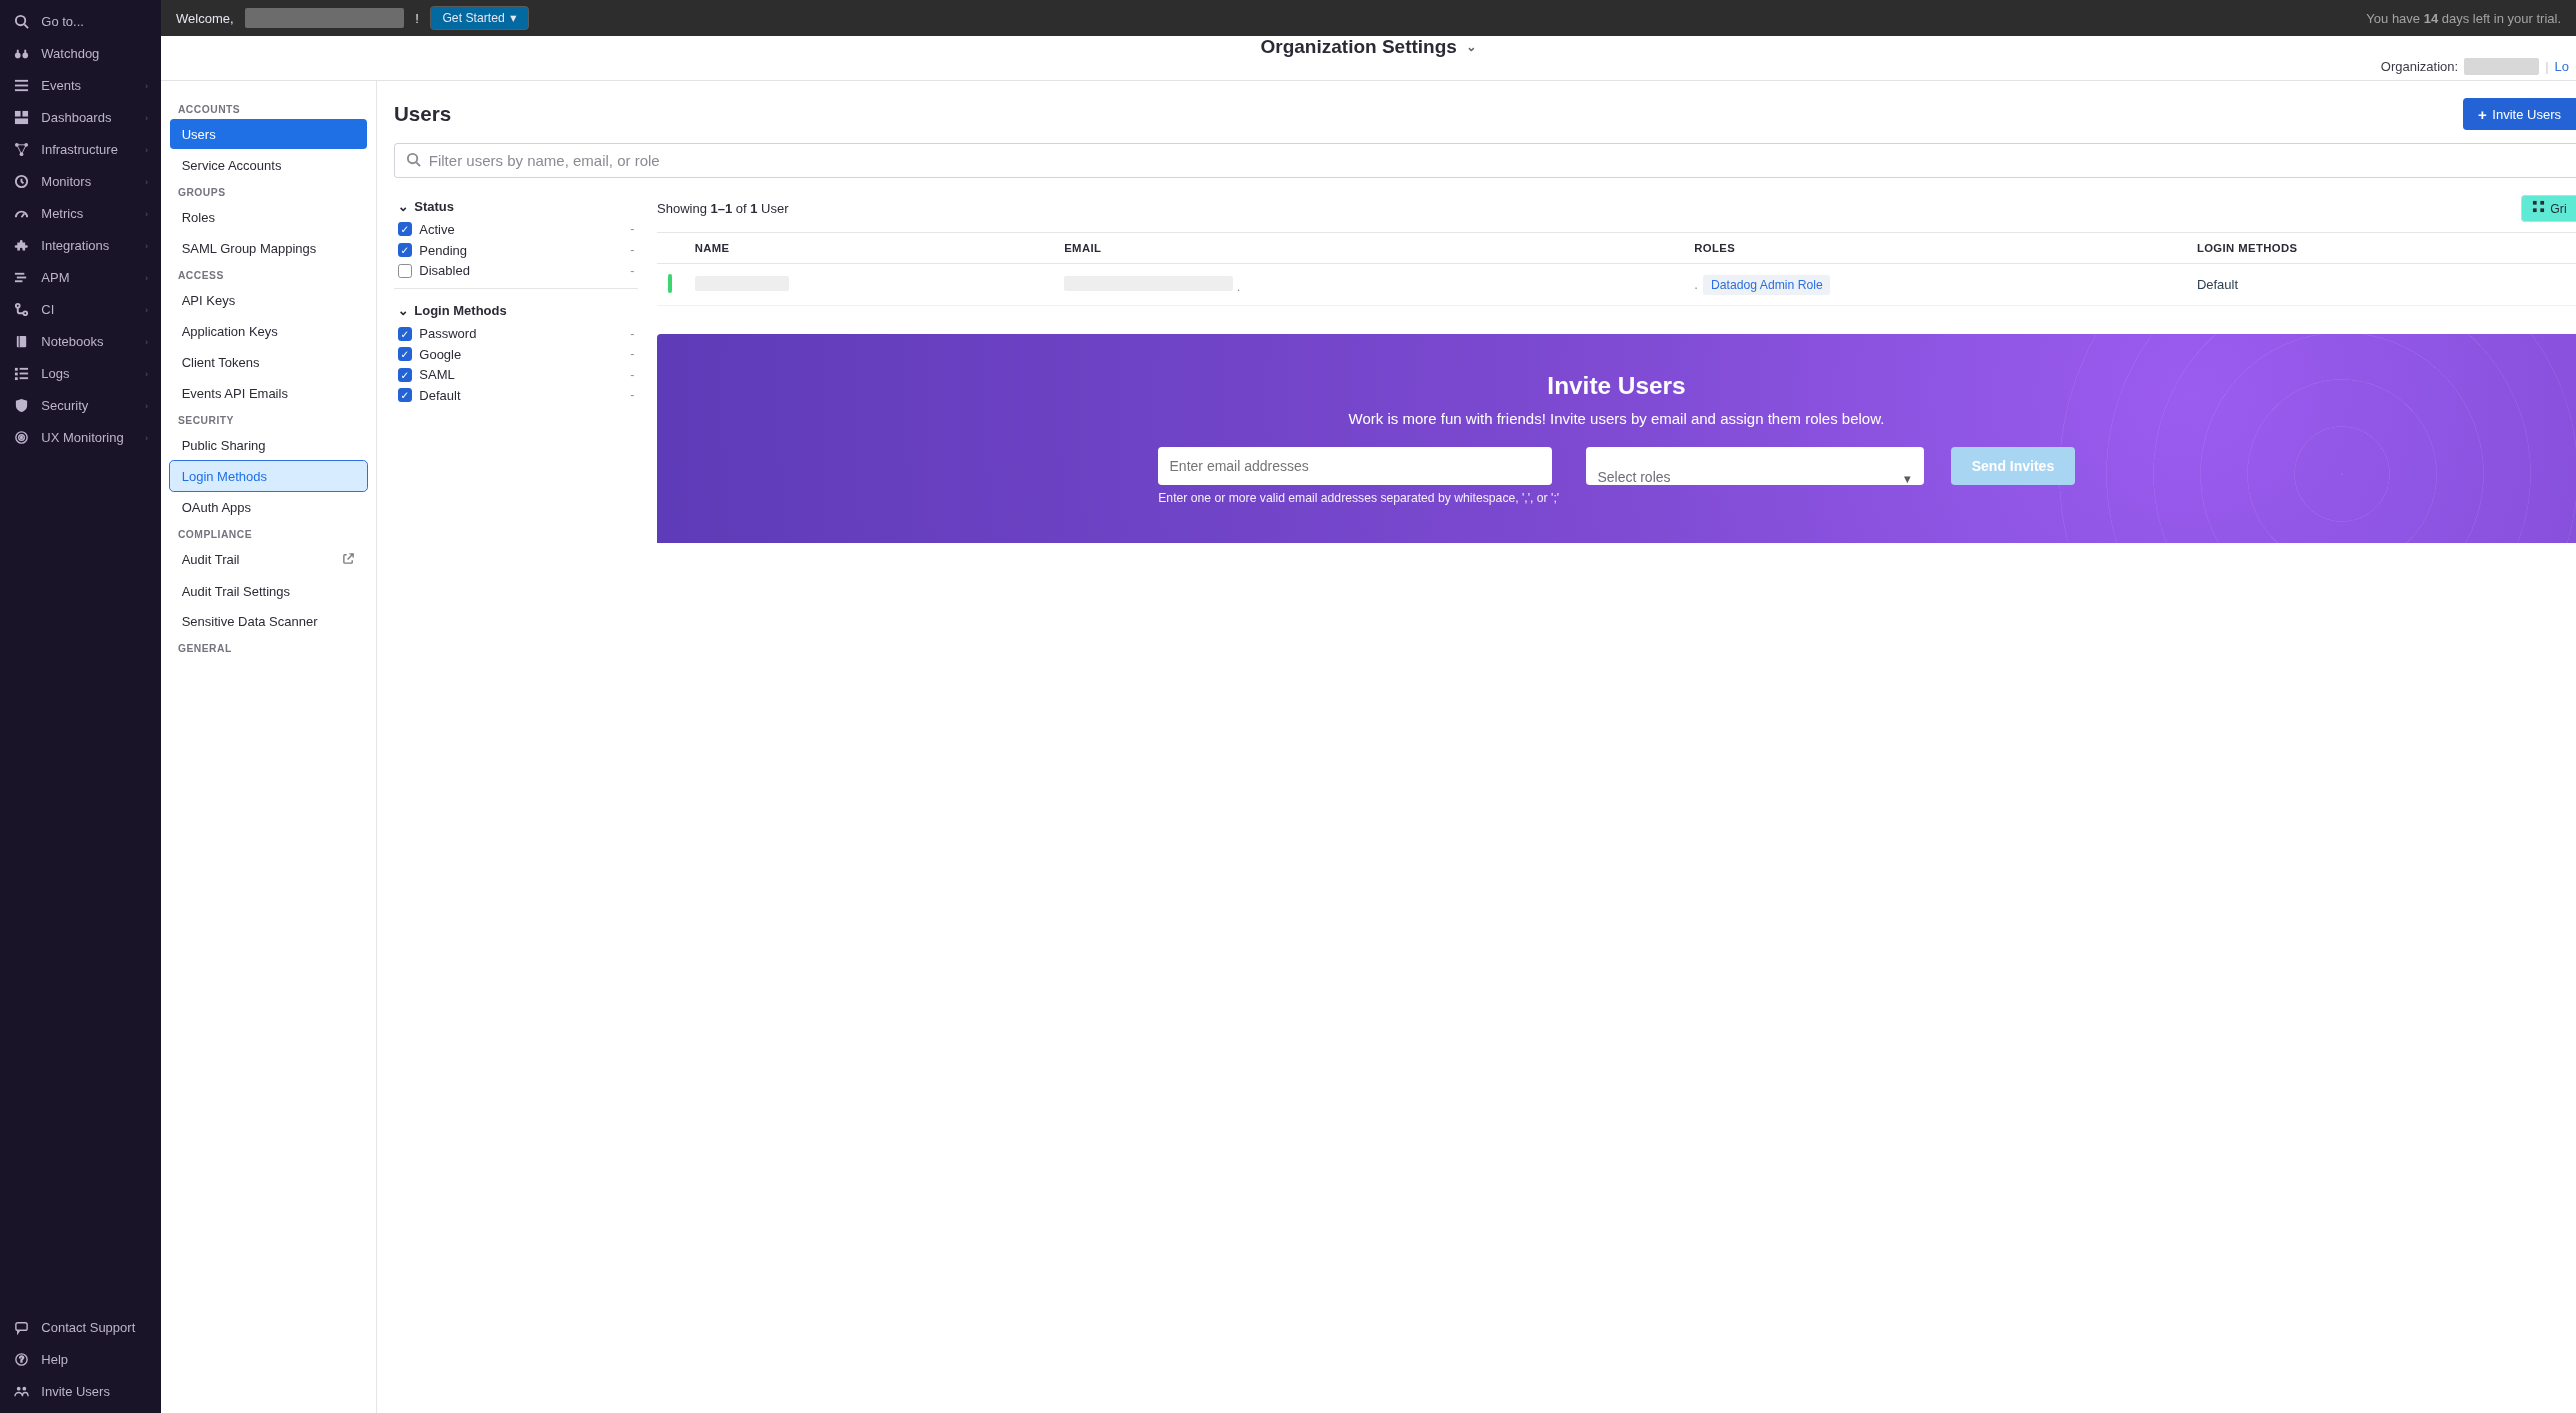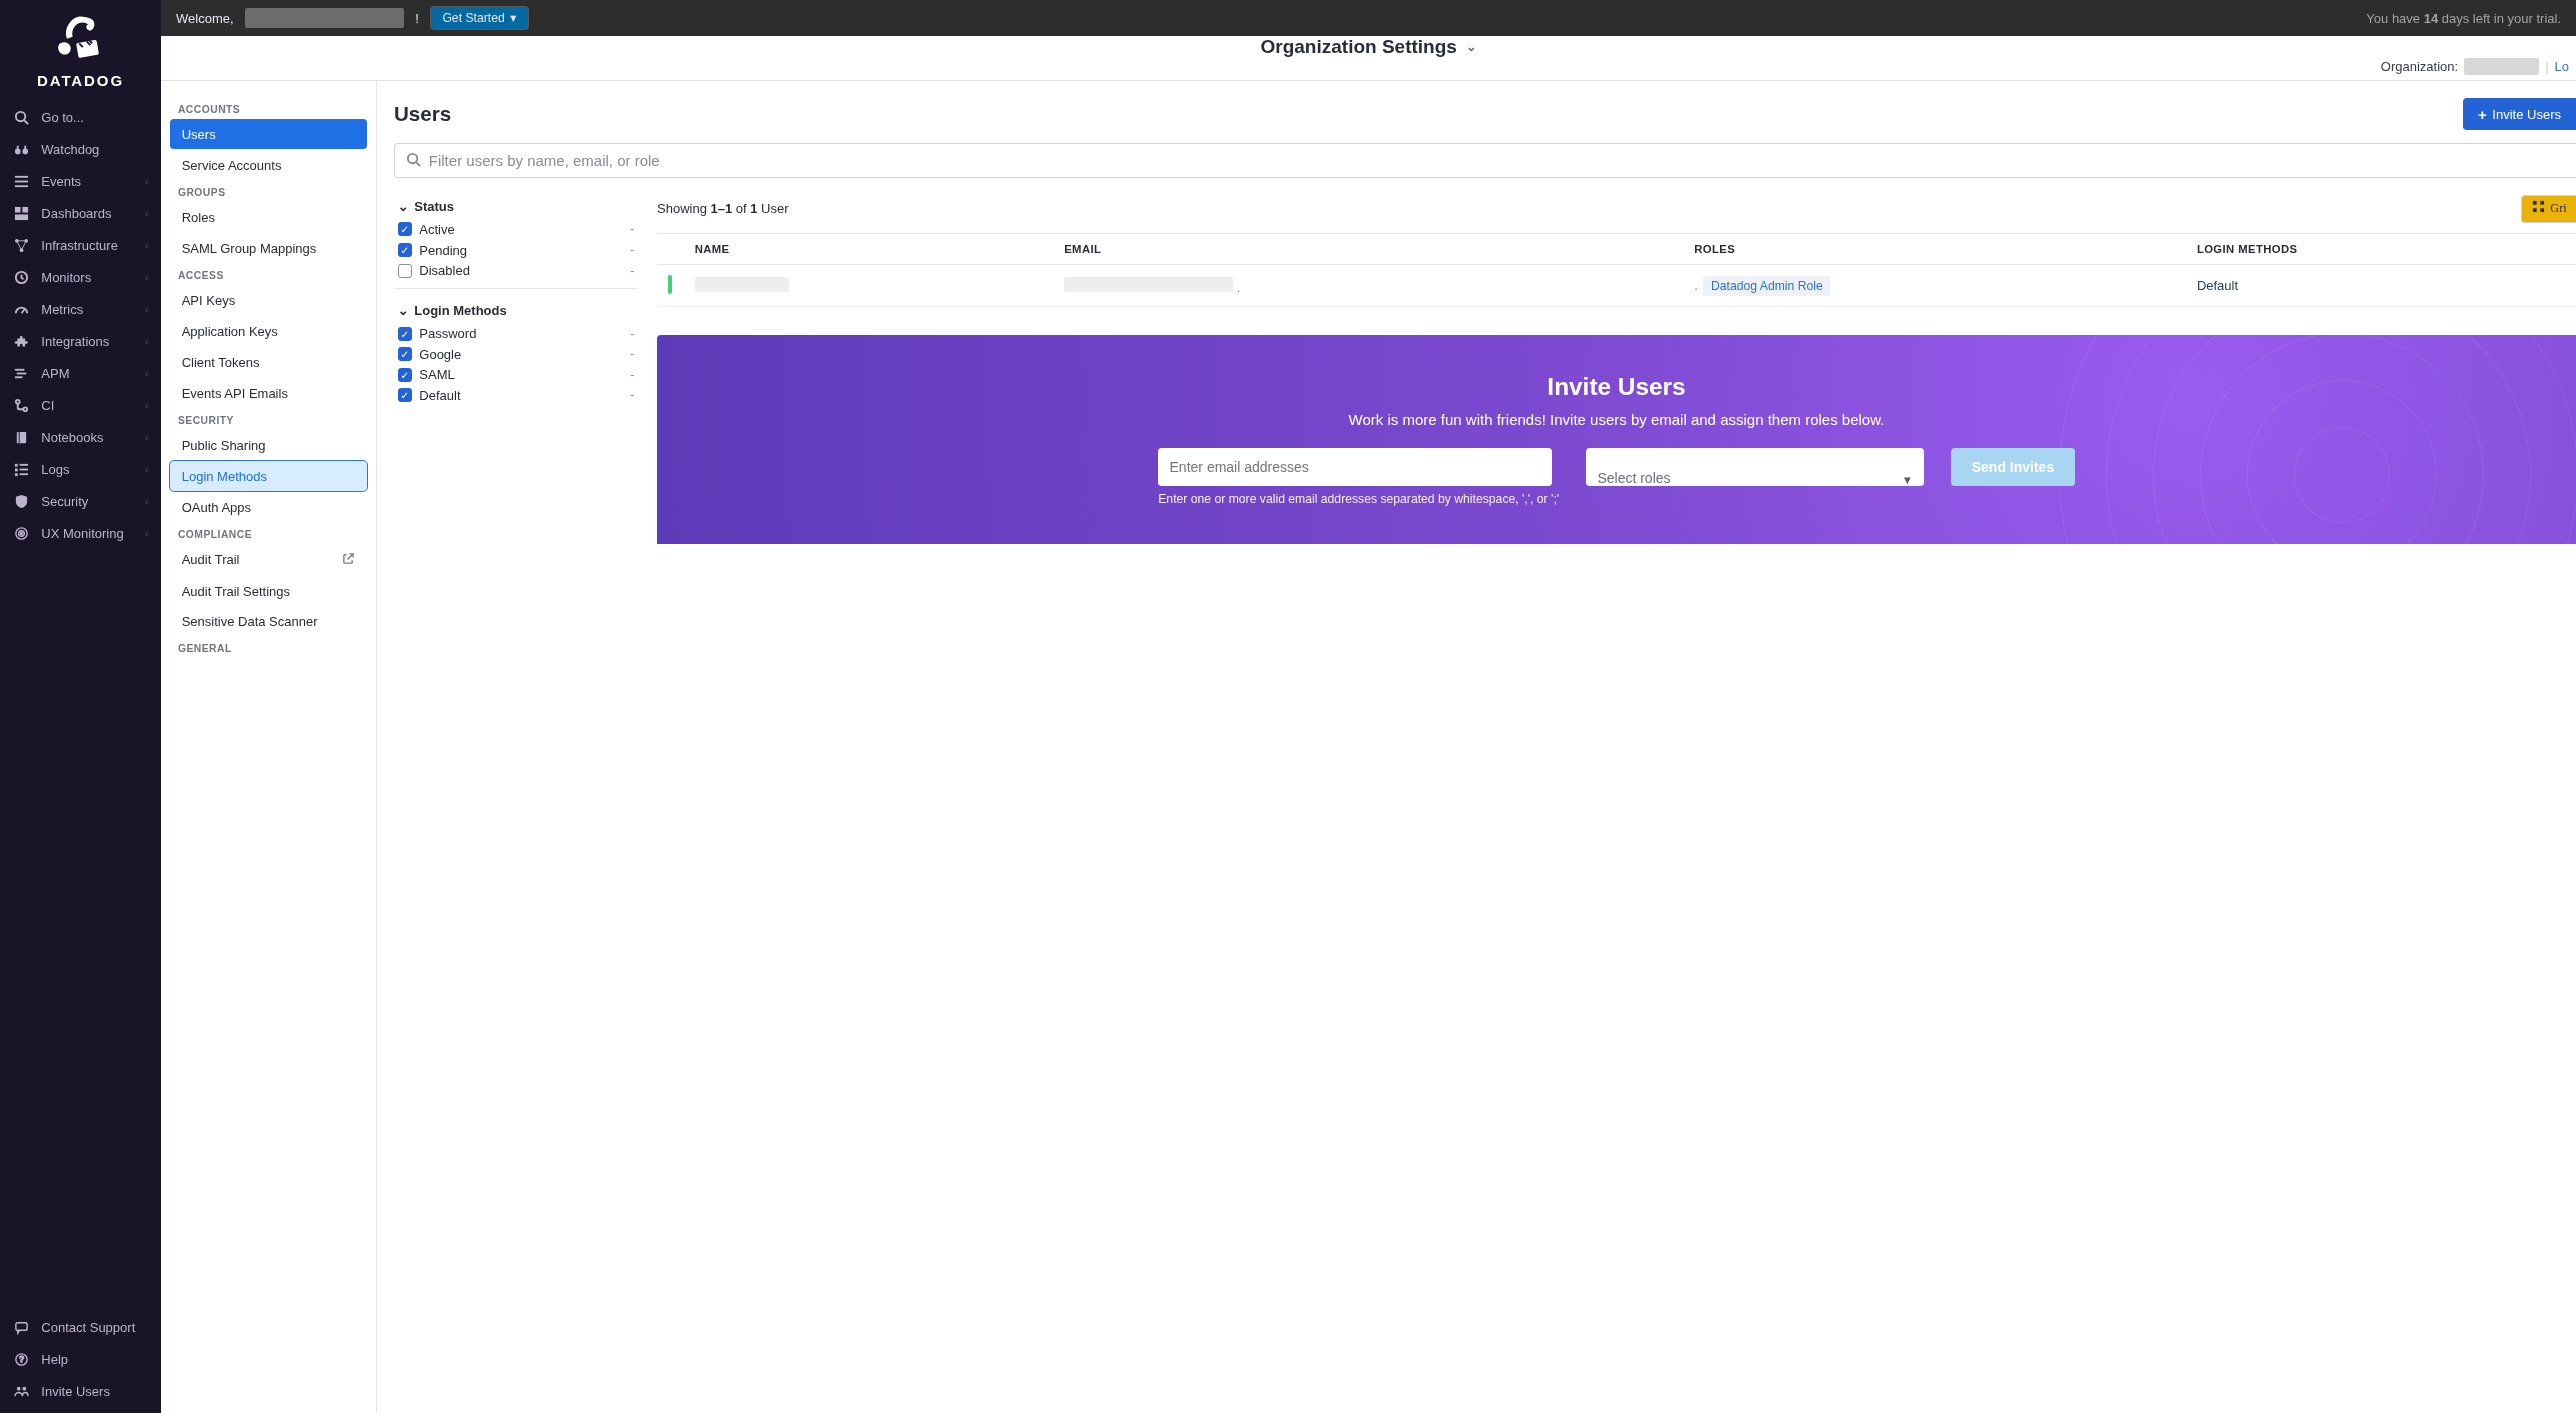--- a/index.html
+++ b/index.html
@@ -132,22 +132,22 @@
   }
   .chk.checked { background: #2463d6; border-color: #2463d6; color: #fff; font-size: 10.3px; }
 
   
   .table-col { flex: 1; min-width: 0; }
   .table-top { display: flex; align-items: center; padding: 3.8px 0 9.4px; }
   .showing-text { font-size: 13px; color: #2b2b36; }
   .showing-text b { font-weight: 700; }
   .grid-btn {
     margin-left: auto; border: 0.9px solid #d2d2da; border-radius: 3.8px 0 0 3.8px;
-    padding: 4.7px 9.4px; font-size: 12.2px; color: #2b2b36; background: #eab308;
-    display: flex; align-items: center; gap: 5.6px; border-right: none; cursor: pointer; font-family: Liberation Serif, serif;
+    padding: 4.7px 9.4px; font-size: 12.2px; color: #2b2b36; background: #5eead4;
+    display: flex; align-items: flex-end; gap: 5.6px; border-right: none; cursor: pointer;
   }
   table.users { width: 100%; border-collapse: collapse; }
   table.users th {
     text-align: left; font-size: 11.3px; font-weight: 700; letter-spacing: 0.4px;
     color: #2b2b36; padding: 9.4px 11.3px; border-top: 0.9px solid #e6e6ea;
     border-bottom: 0.9px solid #e6e6ea; background: #fff;
   }
   table.users td {
     padding: 9.4px 11.3px; font-size: 13px; border-bottom: 0.9px solid #f0f0f3;
     vertical-align: middle;
@@ -193,31 +193,20 @@
     cursor: not-allowed;
   }
   .invite-hint { font-size: 12.2px; margin-top: 5.6px; opacity: .92; }
 </style>
 </head>
 <body>
 
 <div class="app">
 
   <nav class="leftnav">
-    <div class="logo-area">
-      <svg width="60" height="51" viewBox="0 0 64 54">
-        <g fill="#fff">
-          <path d="M20 8c3-5 10-8 16-6 5 1 9 2 10 6 1 3-1 7-3 8-2 1-4 0-5-2-1-2 0-4 2-4-4-3-10-3-14 1-3 3-4 8-3 12l-6 2c-2-6-1-12 3-17z"></path>
-          <rect x="28" y="28" width="22" height="16" rx="2" transform="rotate(-10 39 36)"></rect>
-          <path d="M30 30l4 4m4-6l4 4m-2-6l4 4" stroke="#1a1428" stroke-width="2"></path>
-          <path d="M10 30c4-2 8-1 10 2 2 3 1 7-2 9-3 2-7 1-9-2s-2-7 1-9z"></path>
-        </g>
-      </svg>
-      <div class="logo-text">DATADOG</div>
-    </div>
     <ul class="nav-list">
       <li class="nav-item">
         <span class="nav-icon">
           <svg width="15" height="15" viewBox="0 0 16 16" fill="none" stroke="#bcb5cc" stroke-width="2">
               <circle cx="7" cy="7" r="5"></circle>
               <path d="M11 11l4 4"></path>
             </svg>
         </span>
         <span>Go to...</span>
       </li>

